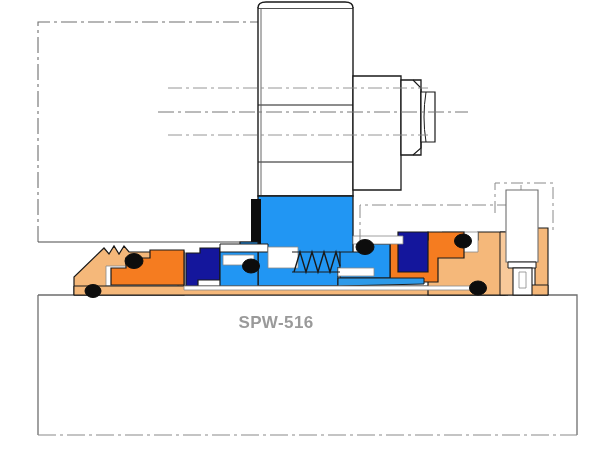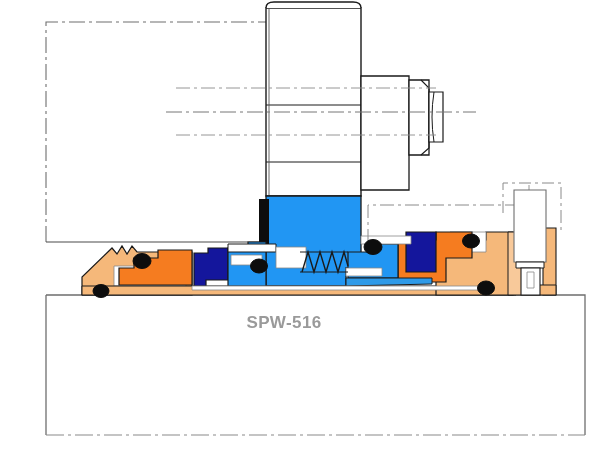--- a/index.html
+++ b/index.html
@@ -9,21 +9,21 @@
   }
   body {
     width: 600px;
     height: 450px;
     font-family: "Liberation Sans", sans-serif;
     overflow: hidden;
     position: relative;
   }
   #drawing-root {
     position: absolute;
-    left: 16px;
+    left: 8px;
     top: 0;
     width: 576px;
     height: 450px;
   }
   svg.drawing {
     display: block;
     width: 600px;
     height: 450px;
   }
   .part-label {

